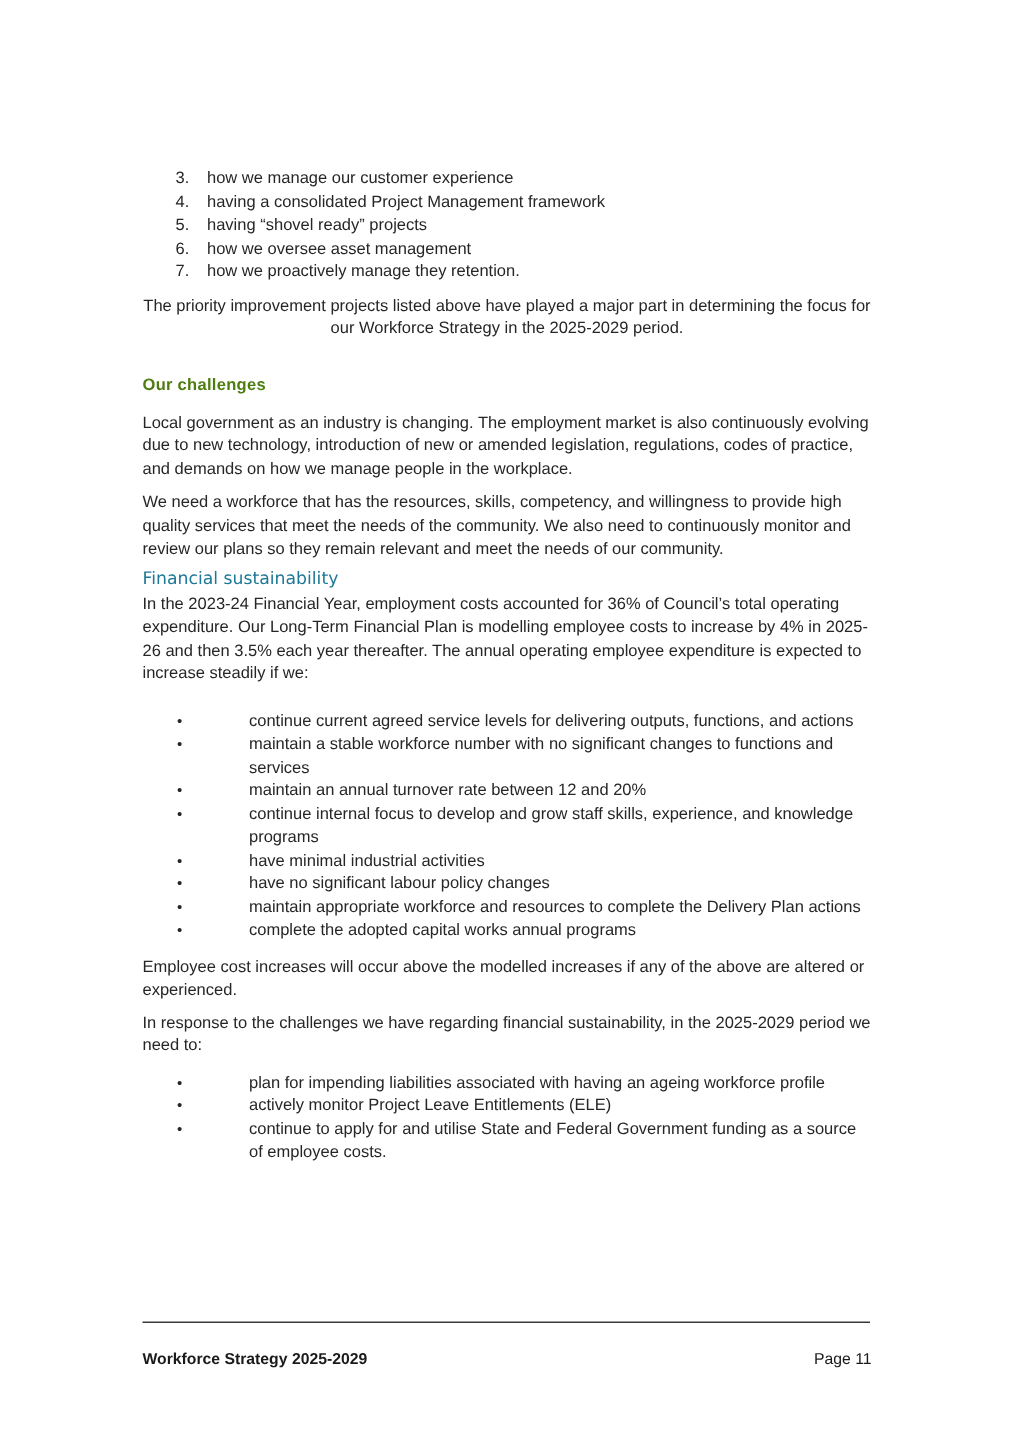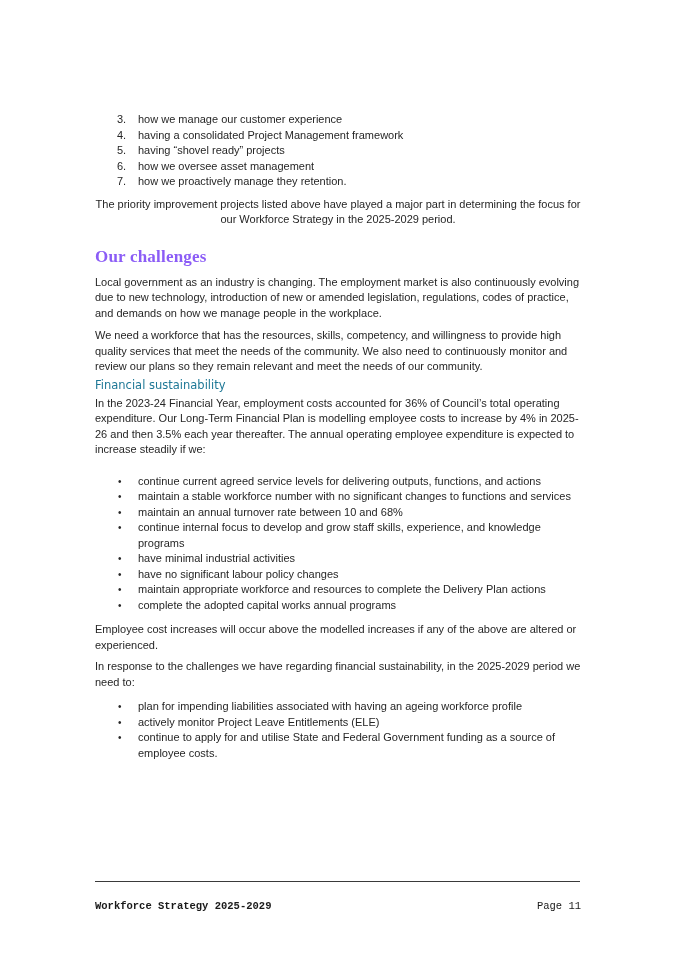--- a/index.html
+++ b/index.html
@@ -30,28 +30,28 @@
   .num-list { margin: 0; }
   .num-item { display: flex; }
   .num-marker { flex: 0 0 21px; padding-left: 22px; }
   .num-text { flex: 1; }
 
   .bullet-list { margin: 0; }
   .bullets-financial { margin-top: 16px; }
   .bullets-response { margin-top: 9px; }
   .bullet-item { display: flex; }
   .bullet-marker { flex: 0 0 20px; padding-left: 23px; font-size: 10px; }
-  .bullet-text { flex: 1; }
+  .bullet-text { flex: 1; margin-left: 28px; }
 
   .h1 {
-    font-family: Liberation Serif, serif;
-    font-size: 17px;
+    font-family: Liberation Sans, sans-serif;
+    font-size: 11px;
     line-height: 22px;
     font-weight: bold;
-    color: #8b5cf6;
+    color: #4d7c0f;
     margin: 18px 0 6px 0;
     letter-spacing: 0.2px;
   }
   .h2 {
     font-family: "DejaVu Sans", sans-serif;
     font-size: 11.5px;
     line-height: 15px;
     font-weight: normal;
     color: #1e7896;
     margin: 3px 0 3px 0;
@@ -64,21 +64,21 @@
     top: 881px;
     border-top: 1px solid #3a3a3a;
   }
   .footer {
     position: absolute;
     left: 95px;
     right: 94px;
     top: 899px;
     display: flex;
     justify-content: space-between;
-    font-family: Liberation Mono, monospace;
+    font-family: Liberation Sans, sans-serif;
     font-size: 10.5px;
     color: #1a1a1a;
   }
   .footer-left { font-weight: bold; }
   .footer-right { font-weight: normal; }
 </style>
 </head>
 <body>
 
 <div class="page">
@@ -122,21 +122,21 @@
       <div class="bullet-item">
         <span class="bullet-marker">•</span>
         <span class="bullet-text">continue current agreed service levels for delivering outputs, functions, and actions</span>
       </div>
       <div class="bullet-item">
         <span class="bullet-marker">•</span>
         <span class="bullet-text">maintain a stable workforce number with no significant changes to functions and services</span>
       </div>
       <div class="bullet-item">
         <span class="bullet-marker">•</span>
-        <span class="bullet-text">maintain an annual turnover rate between 10 and 68%</span>
+        <span class="bullet-text">maintain an annual turnover rate between 12 and 20%</span>
       </div>
       <div class="bullet-item">
         <span class="bullet-marker">•</span>
         <span class="bullet-text">continue internal focus to develop and grow staff skills, experience, and knowledge programs</span>
       </div>
       <div class="bullet-item">
         <span class="bullet-marker">•</span>
         <span class="bullet-text">have minimal industrial activities</span>
       </div>
       <div class="bullet-item">

